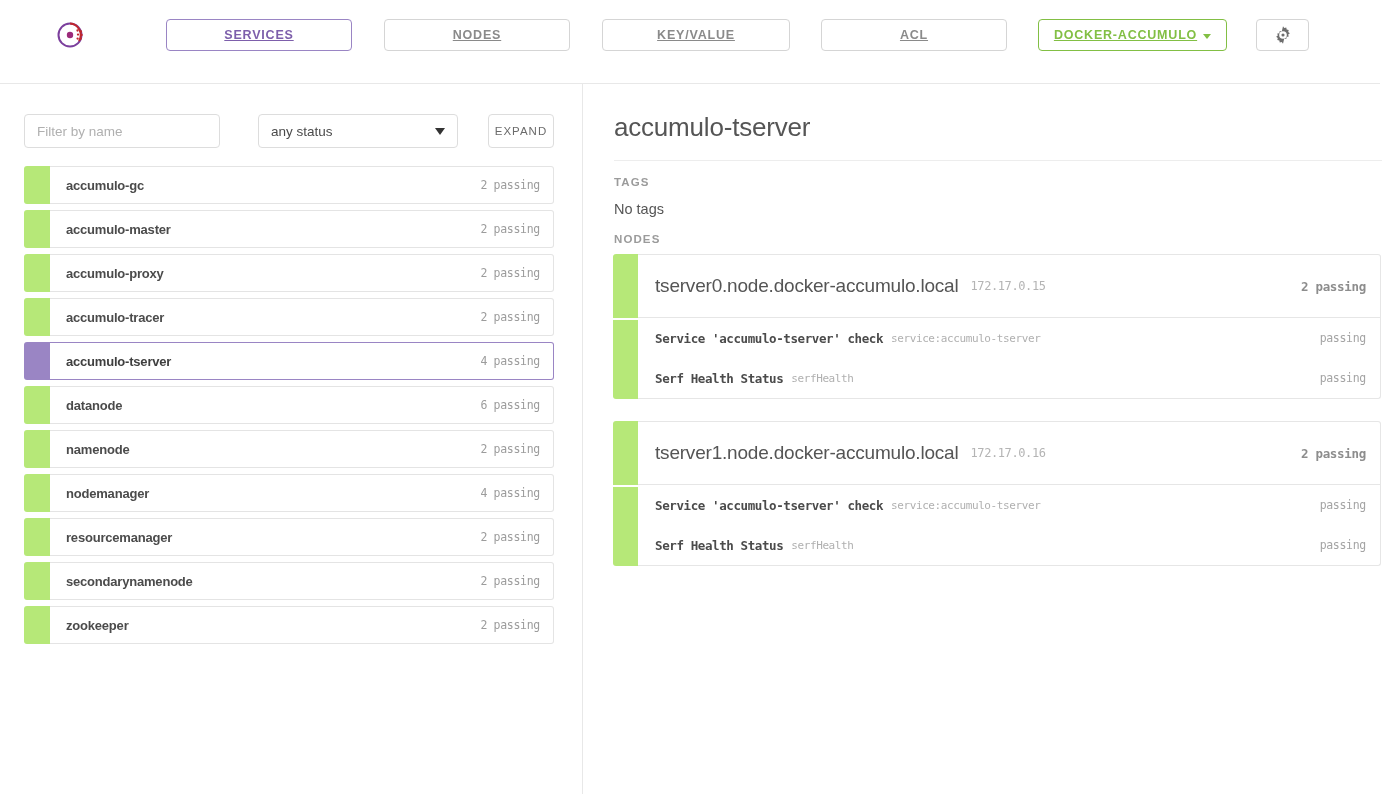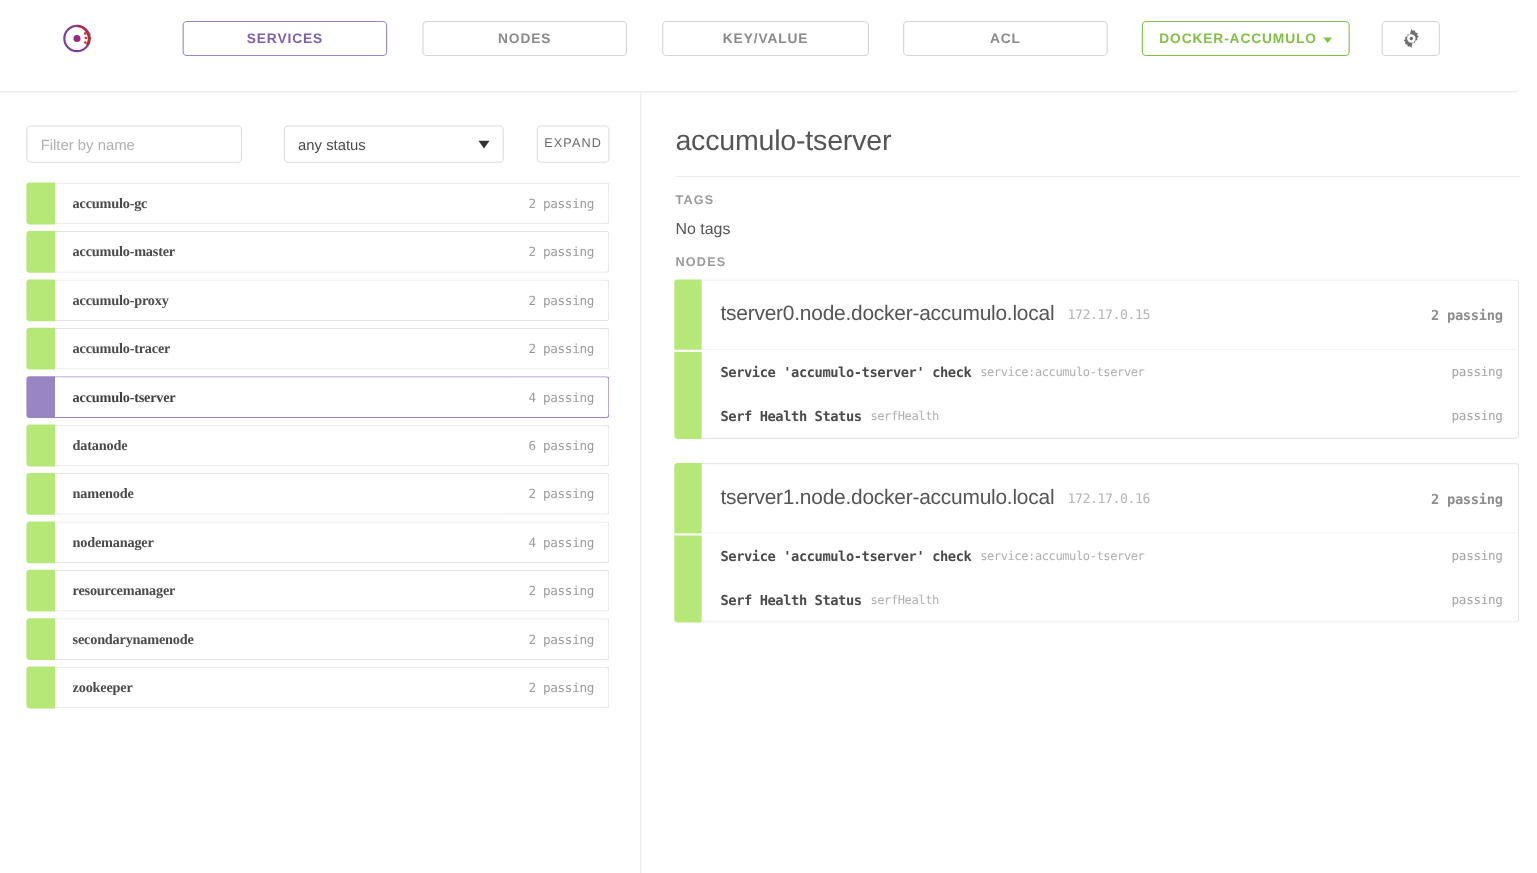--- a/index.html
+++ b/index.html
@@ -37,20 +37,21 @@
     color: #8a8a8a;
     font-size: 12.5px;
     font-weight: bold;
     letter-spacing: 0.8px;
     display: flex;
     align-items: center;
     justify-content: center;
     cursor: pointer;
     font-family: "Liberation Sans", sans-serif;
     padding: 12px;
+    text-decoration: underline;
   }
   .nav-btn.active-purple {
     border-color: #9a85c4;
     color: #7d5fab;
   }
   .nav-btn.active-green {
     border-color: #82bf44;
     color: #82bf44;
   }
   .nav-services { left: 166px; width: 186px; }
@@ -176,21 +177,21 @@
     border: 1px solid #e4e4e4;
     border-left: none;
     border-radius: 0 3px 3px 0;
     background: #ffffff;
     display: flex;
     align-items: center;
     justify-content: space-between;
     padding: 0 13px 0 16px;
   }
   .svc-name {
-    font-family: Liberation Serif, serif;
+    font-family: Liberation Sans, sans-serif;
     font-size: 13px;
     font-weight: bold;
     color: #4b4b4b;
     letter-spacing: -0.2px;
   }
   .svc-count {
     font-family: "DejaVu Sans Mono", monospace;
     font-size: 11.5px;
     color: #9c9c9c;
     letter-spacing: -0.3px;

